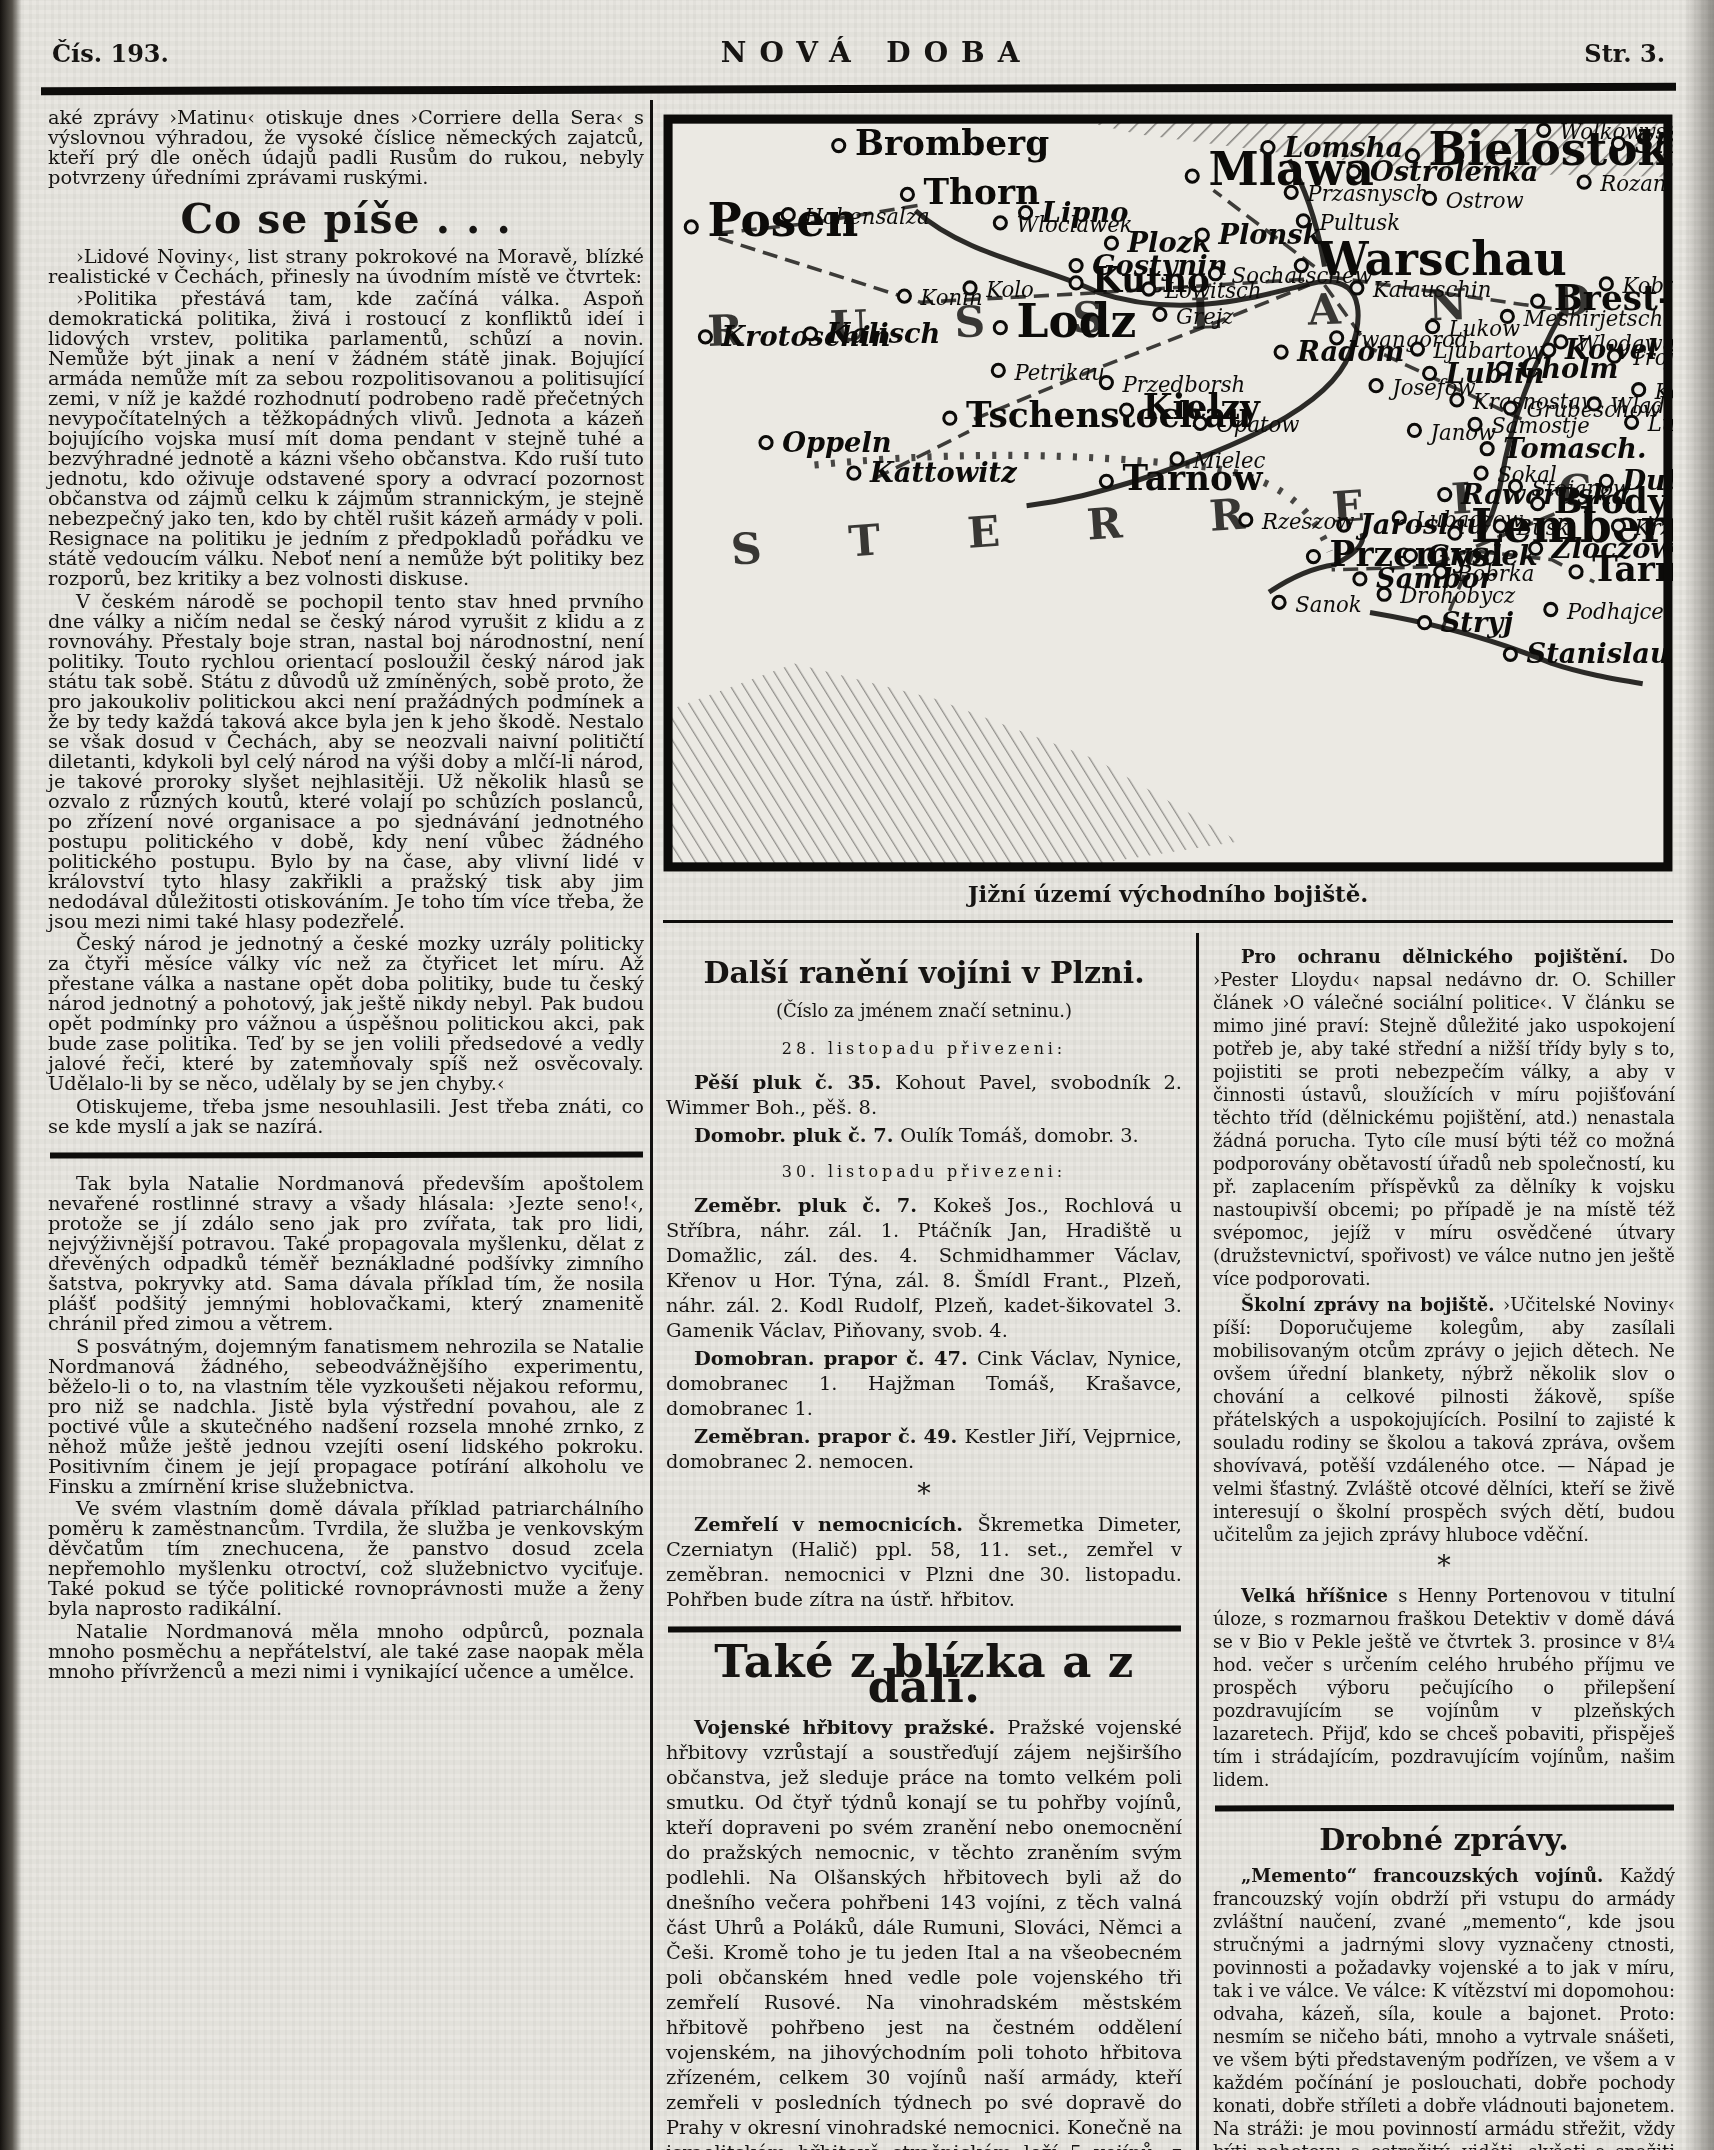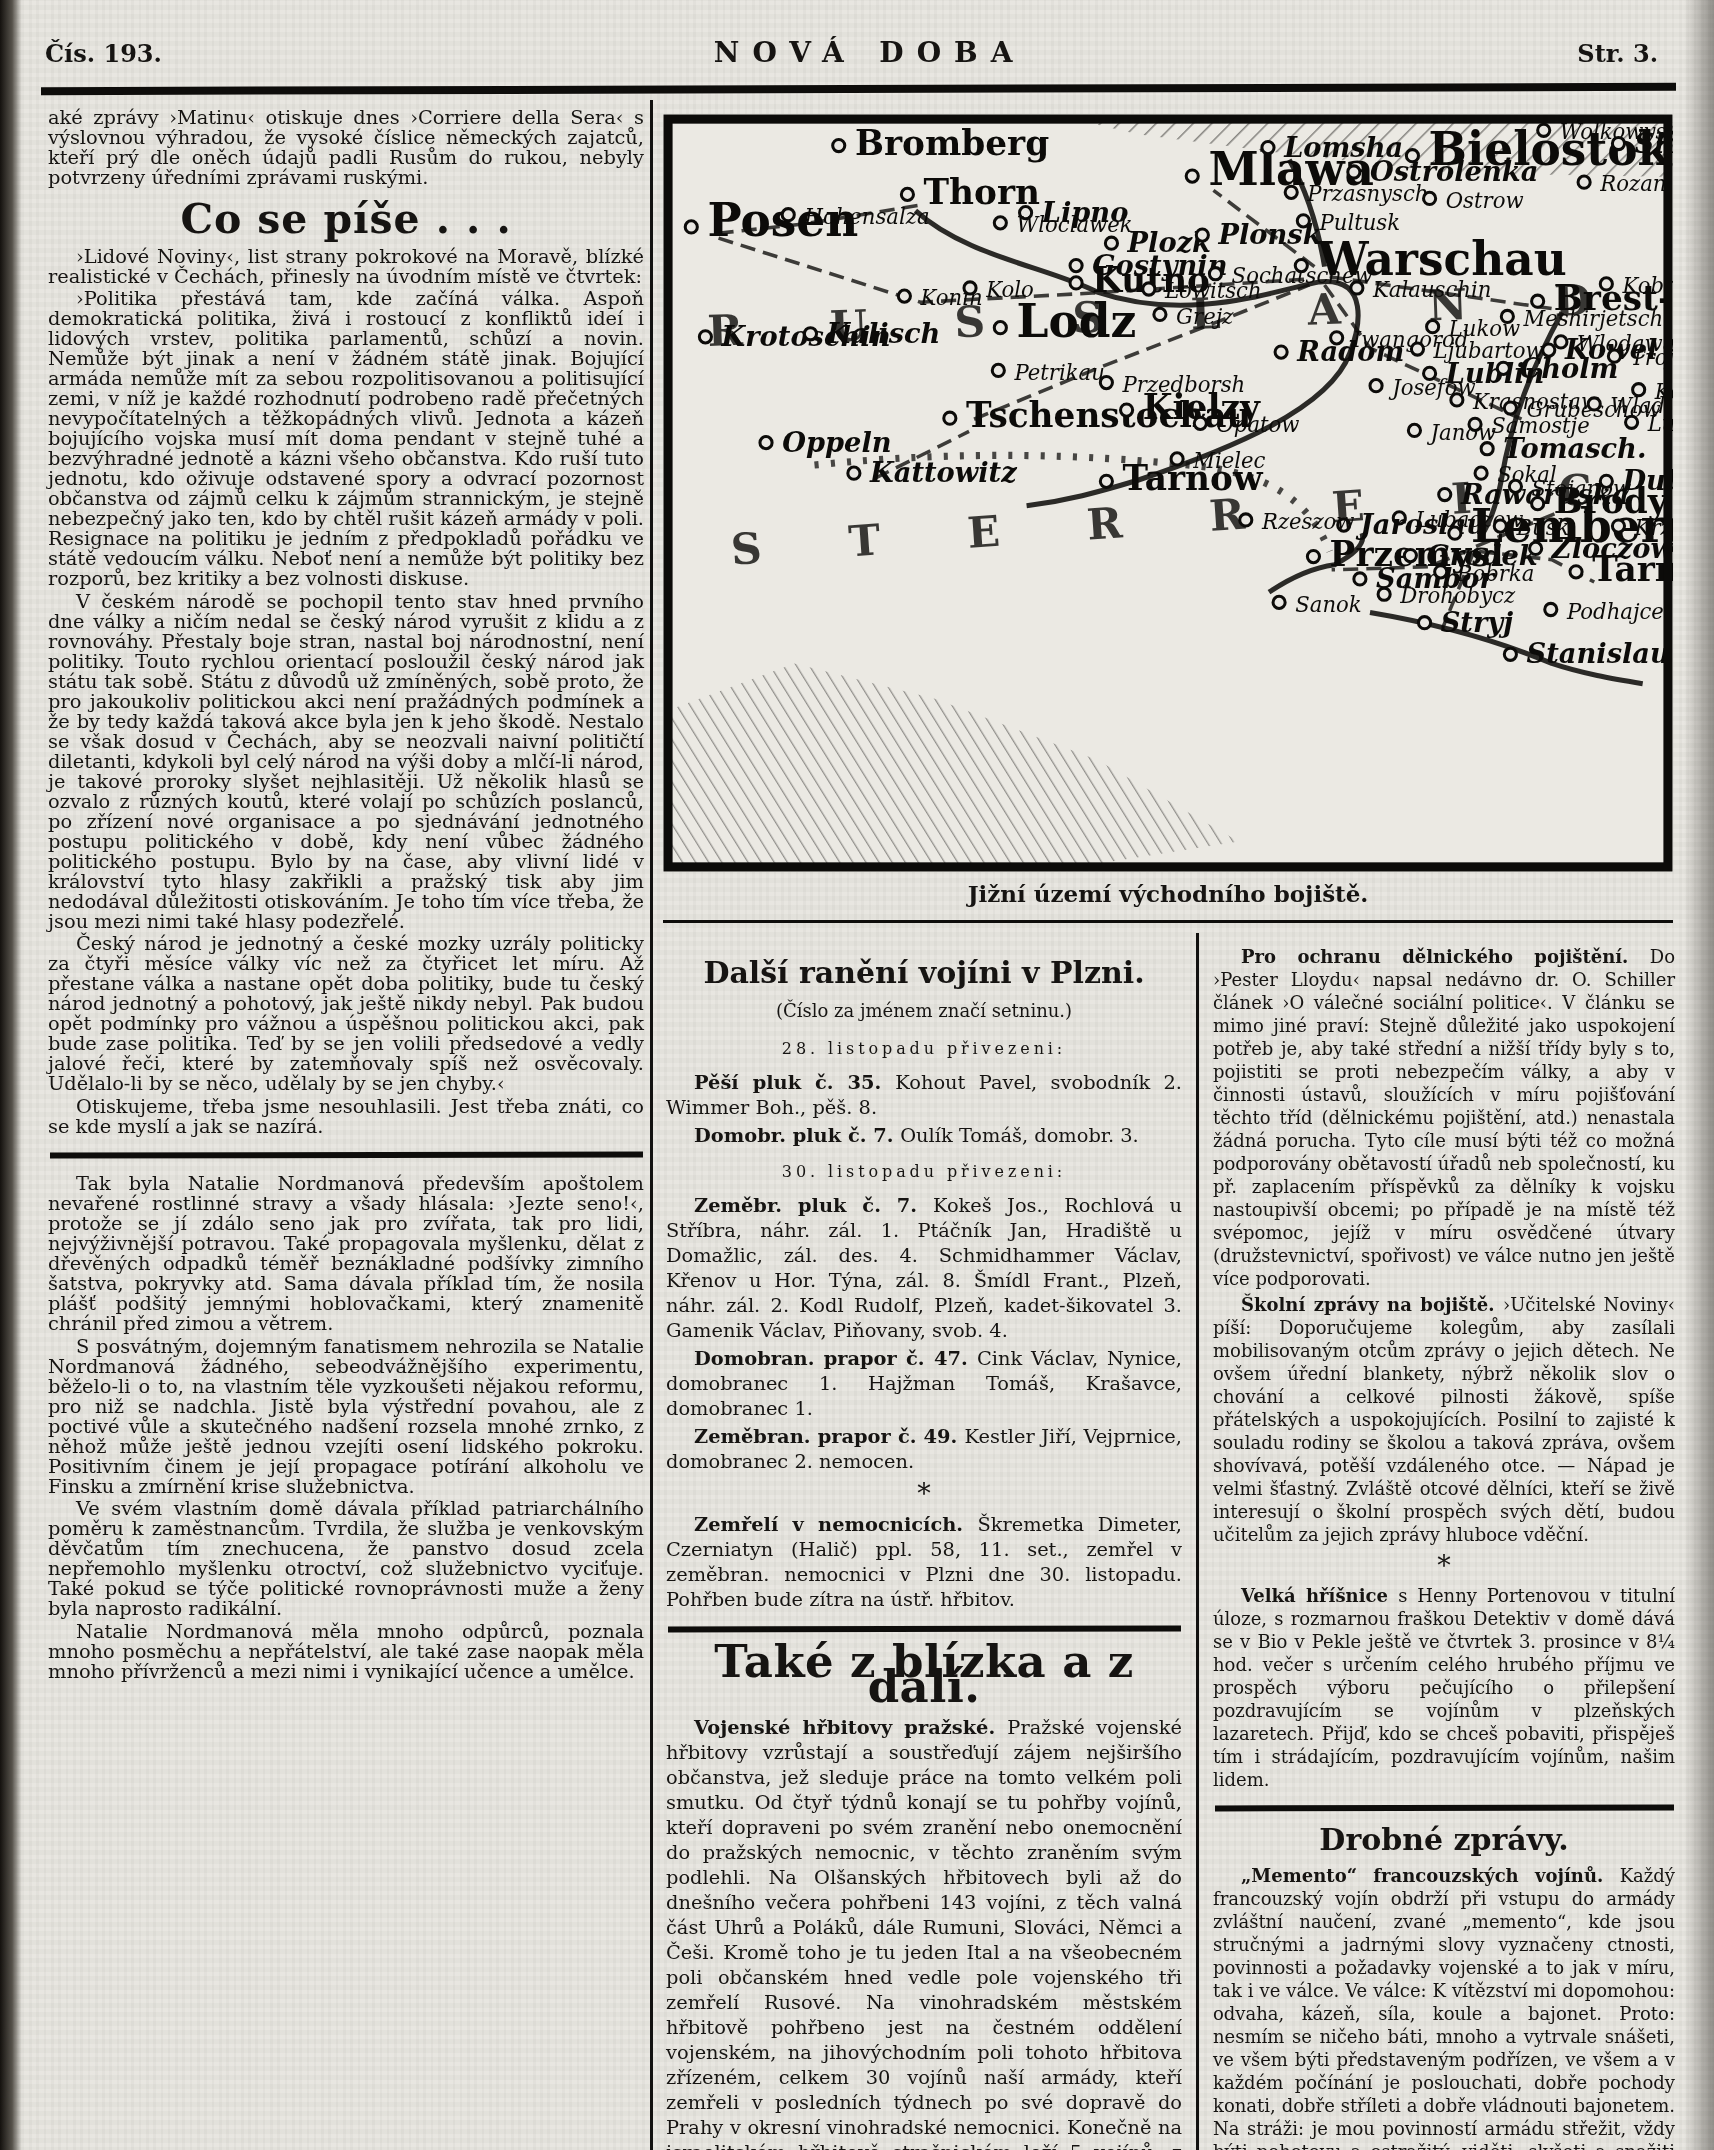--- a/index.html
+++ b/index.html
@@ -8,21 +8,21 @@
         background:#e7e5df;color:#161412;
         font-family:"DejaVu Serif","Liberation Serif",serif;}
   #page::before{content:"";position:absolute;inset:0;pointer-events:none;
         background:repeating-linear-gradient(90deg,rgba(0,0,0,.028) 0 2.6px,transparent 2.6px 7.3px),
                    repeating-linear-gradient(0deg,rgba(255,255,255,.05) 0 3.9px,rgba(0,0,0,.018) 3.9px 9px);}
   .edge-left{position:absolute;left:0;top:0;width:22.4px;height:100%;
         background:linear-gradient(90deg,#14110e 0%,#56524b 55%,rgba(86,82,75,0) 100%);}
   .edge-right{position:absolute;right:0;top:0;width:30px;height:100%;
         background:linear-gradient(270deg,rgba(60,57,52,.5),rgba(60,57,52,0));}
 
-  .hdr{position:absolute;top:36px;left:45px;width:1613px;display:flex;
+  .hdr{position:absolute;top:36px;left:52px;width:1613px;display:flex;
        justify-content:space-between;align-items:baseline;}
   .issue,.pageno{font-size:24px;font-weight:bold;}
   .masthead{font-size:28px;font-weight:bold;letter-spacing:13px;}
   .hrule{position:absolute;left:41px;width:1635px;top:85px;height:7.7px;background:#0d0c0a;
          transform:rotate(-.15deg);}
 
   .vr{position:absolute;width:2.6px;background:#121110;}
   #vr1{left:650px;top:100px;height:2194px;}
   #vr2{left:1196px;top:933px;height:1402px;}
 

